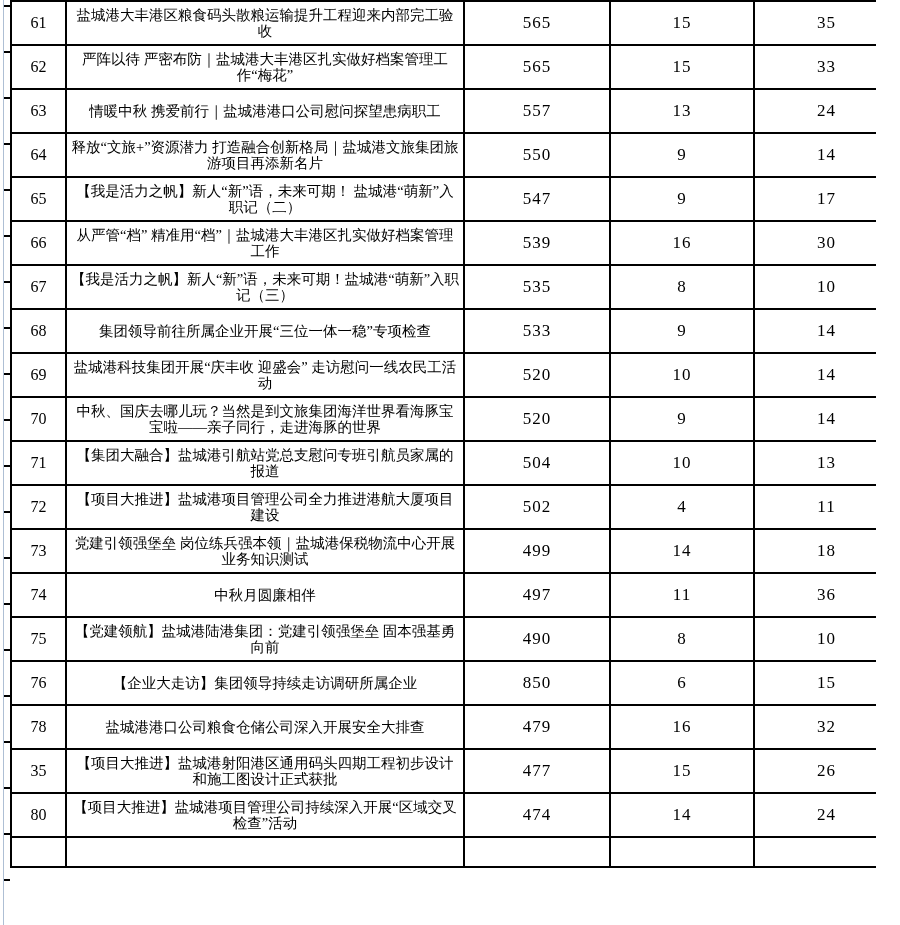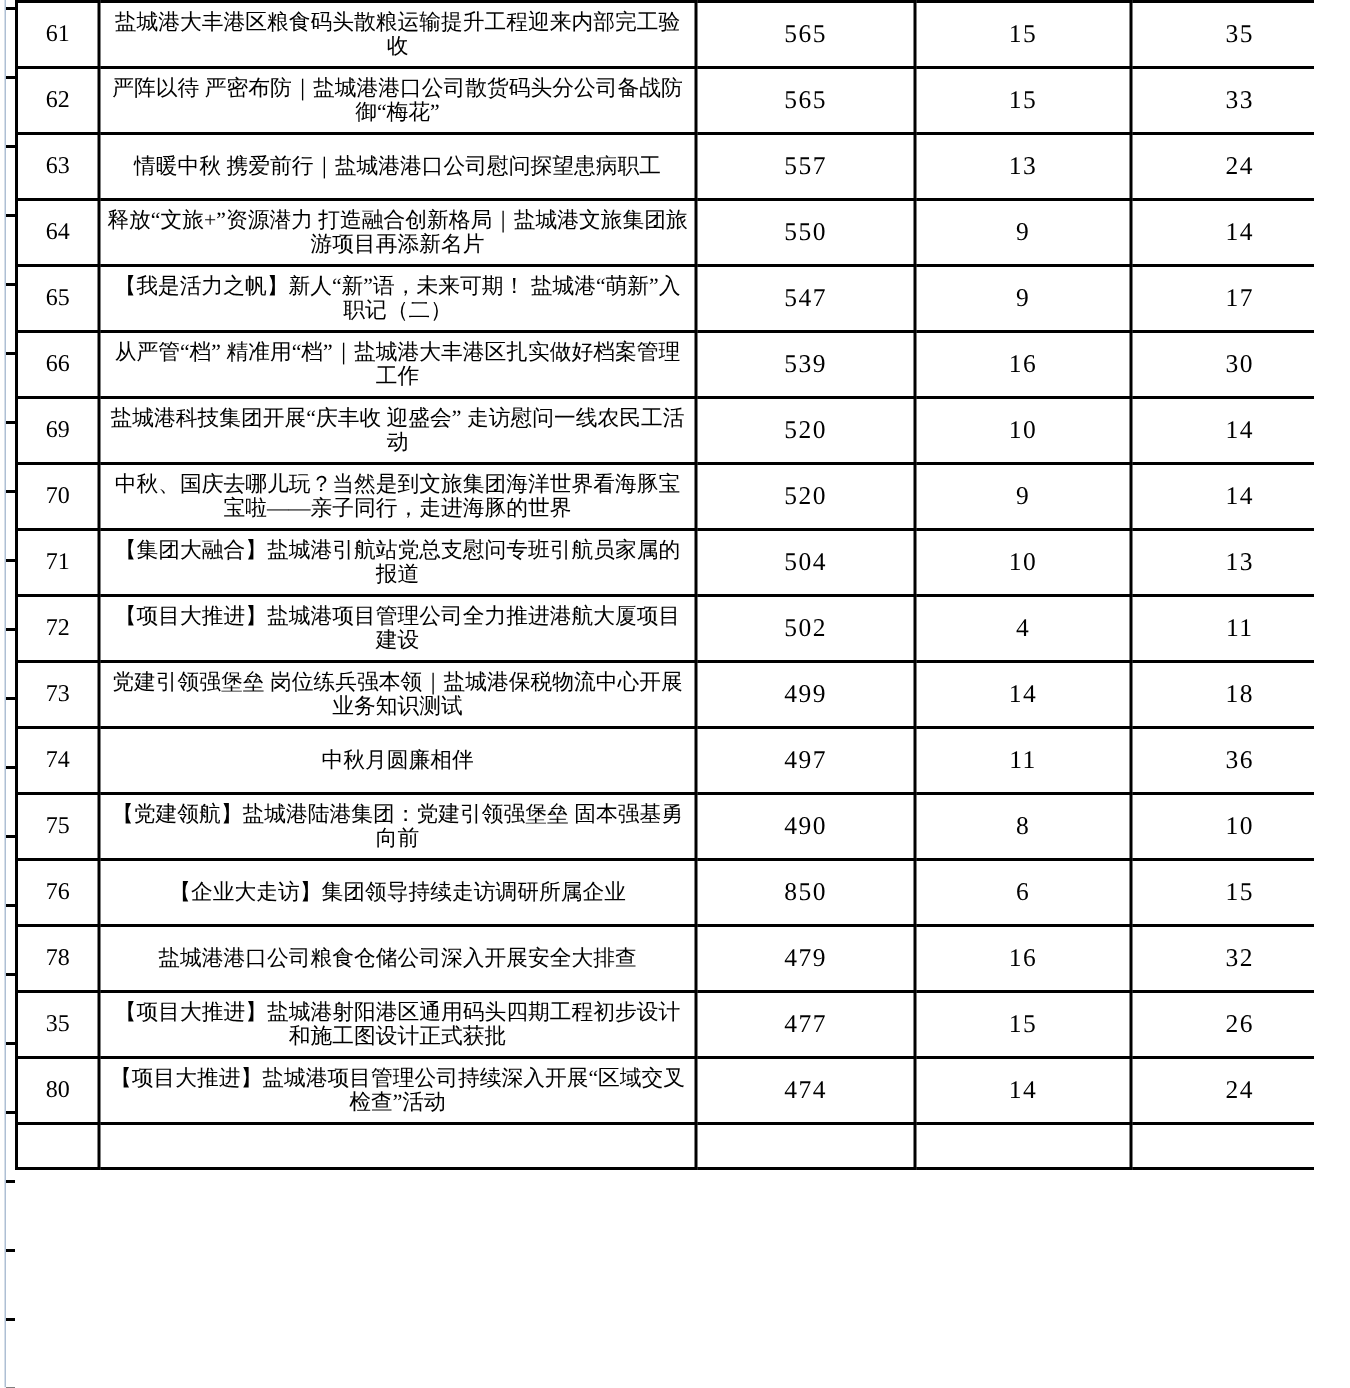--- a/index.html
+++ b/index.html
@@ -64,21 +64,21 @@
         </tr>
         <tr class="data-row">
           <td class="cell-index">61</td>
           <td class="cell-title">盐城港大丰港区粮食码头散粮运输提升工程迎来内部完工验收</td>
           <td class="cell-num">565</td>
           <td class="cell-num">15</td>
           <td class="cell-num">35</td>
         </tr>
         <tr class="data-row">
           <td class="cell-index">62</td>
-          <td class="cell-title">严阵以待 严密布防｜盐城港港口公司散货码头分公司备战防御“梅花”</td>
+          <td class="cell-title">严阵以待 严密布防｜盐城港大丰港区扎实做好档案管理工作“梅花”</td>
           <td class="cell-num">565</td>
           <td class="cell-num">15</td>
           <td class="cell-num">33</td>
         </tr>
         <tr class="data-row">
           <td class="cell-index">63</td>
           <td class="cell-title">情暖中秋 携爱前行｜盐城港港口公司慰问探望患病职工</td>
           <td class="cell-num">557</td>
           <td class="cell-num">13</td>
           <td class="cell-num">24</td>
@@ -98,20 +98,34 @@
           <td class="cell-num">17</td>
         </tr>
         <tr class="data-row">
           <td class="cell-index">66</td>
           <td class="cell-title">从严管“档” 精准用“档”｜盐城港大丰港区扎实做好档案管理工作</td>
           <td class="cell-num">539</td>
           <td class="cell-num">16</td>
           <td class="cell-num">30</td>
         </tr>
         <tr class="data-row">
+          <td class="cell-index">67</td>
+          <td class="cell-title">【我是活力之帆】新人“新”语，未来可期！盐城港“萌新”入职记（三）</td>
+          <td class="cell-num">535</td>
+          <td class="cell-num">8</td>
+          <td class="cell-num">10</td>
+        </tr>
+        <tr class="data-row">
+          <td class="cell-index">68</td>
+          <td class="cell-title">集团领导前往所属企业开展“三位一体一稳”专项检查</td>
+          <td class="cell-num">533</td>
+          <td class="cell-num">9</td>
+          <td class="cell-num">14</td>
+        </tr>
+        <tr class="data-row">
           <td class="cell-index">69</td>
           <td class="cell-title">盐城港科技集团开展“庆丰收 迎盛会” 走访慰问一线农民工活动</td>
           <td class="cell-num">520</td>
           <td class="cell-num">10</td>
           <td class="cell-num">14</td>
         </tr>
         <tr class="data-row">
           <td class="cell-index">70</td>
           <td class="cell-title">中秋、国庆去哪儿玩？当然是到文旅集团海洋世界看海豚宝宝啦——亲子同行，走进海豚的世界</td>
           <td class="cell-num">520</td>

